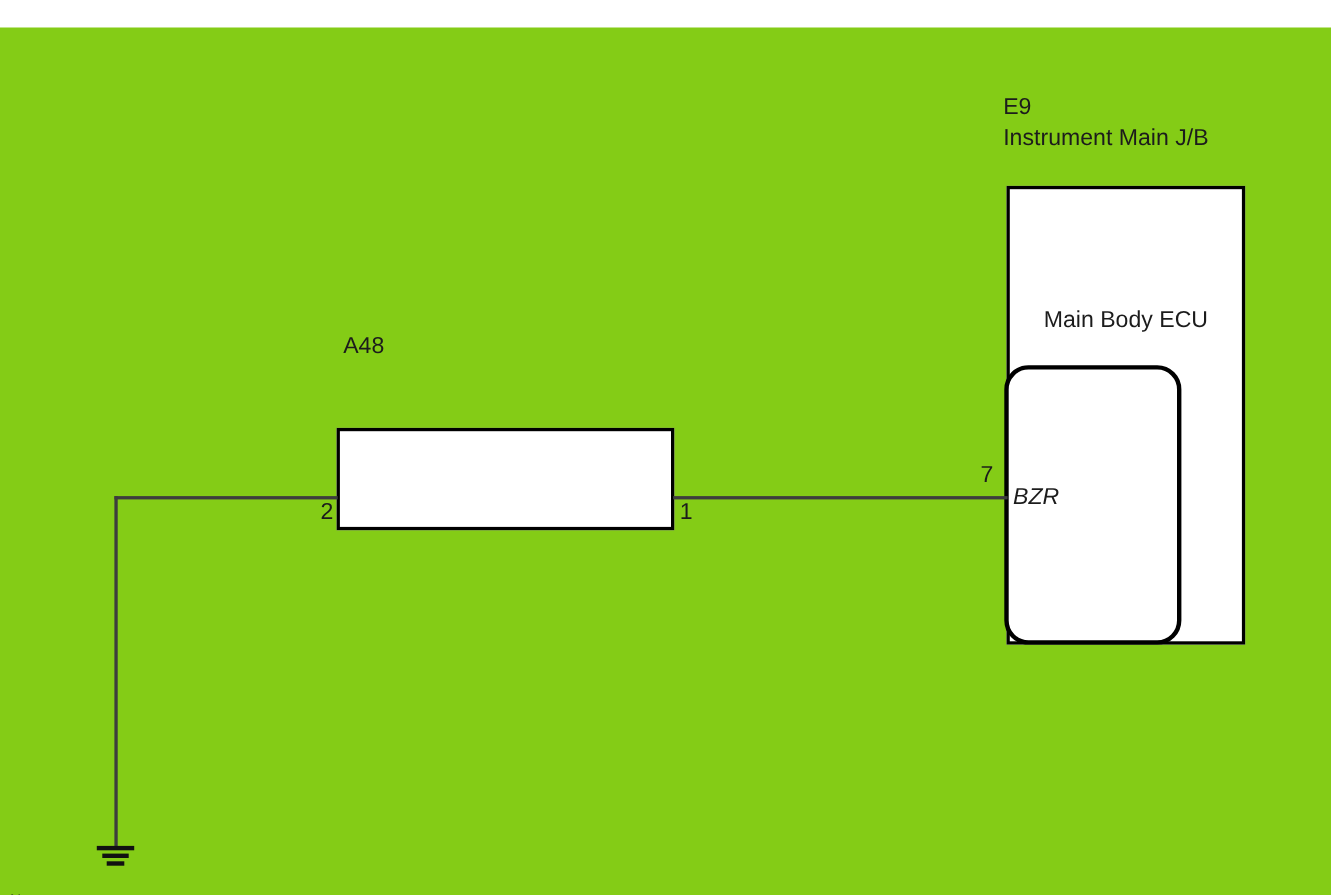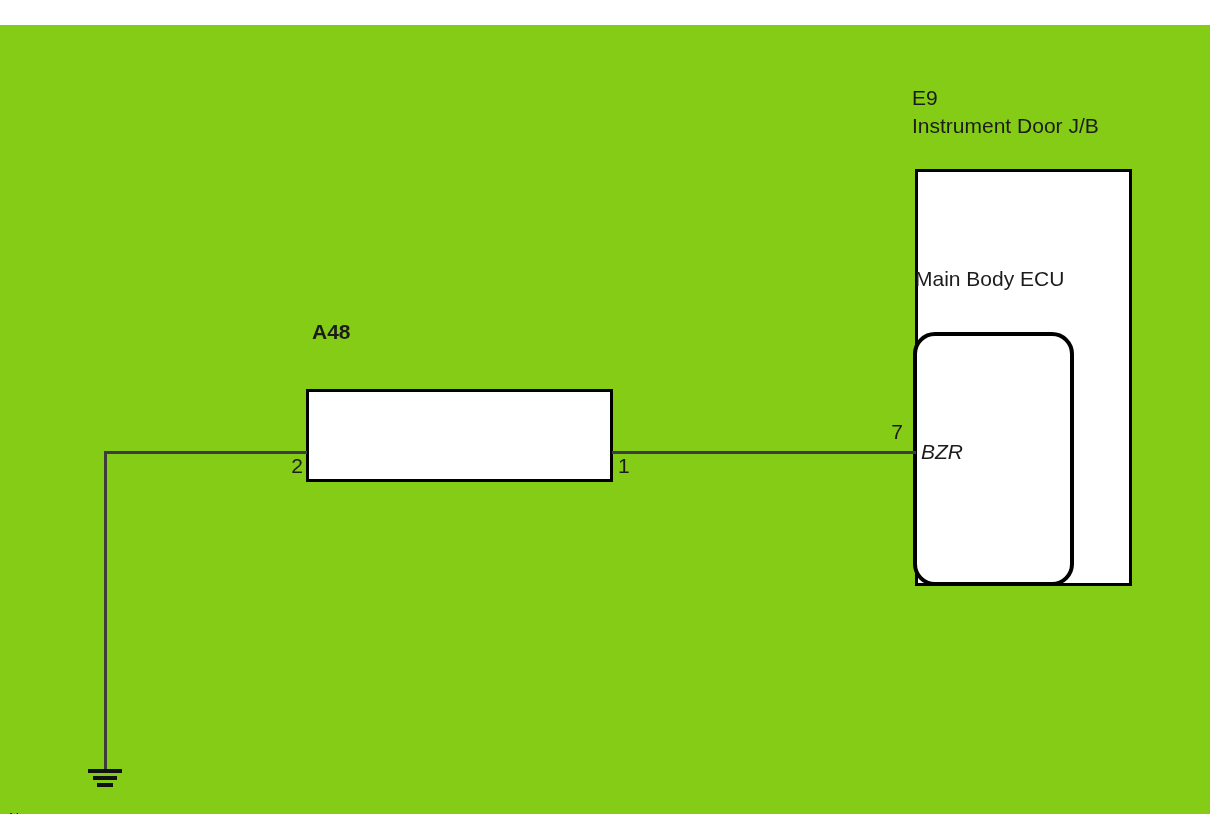--- a/index.html
+++ b/index.html
@@ -54,26 +54,26 @@
     border-radius: 22px;
     background: #ffffff;
   }
 
   
   .gnd-bar { background: #111111; height: 4px; }
 
   
   #e9-label        { left: 912px; top: 59px; }
   #e9-box          { left: 915px; top: 144px; width: 217px; height: 417px; }
-  #ecu-label       { left: 915px; top: 240px; width: 217px; }
+  #ecu-label       { left: 915px; top: 252px; width: 217px; text-align: center; }
   #bzr-connector   { left: 913px; top: 307px; width: 161px; height: 254px; }
   #bzr-label       { left: 921px; top: 416px; font-style: italic; }
   #pin7-label      { left: 875px; top: 396px; width: 28px; text-align: right; }
 
-  #a48-label       { left: 312px; top: 293px; font-weight: bold; }
+  #a48-label       { left: 312px; top: 276px; }
   #buzzer-box      { left: 306px; top: 364px; width: 307px; height: 93px; }
   #pin2-label      { left: 275px; top: 430px; width: 28px; text-align: right; }
   #pin1-label      { left: 618px; top: 430px; }
 
   #wire-buzzer-to-e9    { left: 612px; top: 426px; width: 304px; }
   #wire-ground-to-buzzer{ left: 104px; top: 426px; width: 203px; }
   #wire-ground-drop     { left: 104px; top: 426px; height: 320px; }
 
   #ground-symbol   { left: 88px; top: 744px; width: 34px; height: 22px; }
   #gnd-bar-1 { left: 0px;  top: 0px;  width: 34px; }
@@ -82,21 +82,21 @@
 
   #n-label         { left: 9px; top: 786px; }
 </style>
 </head>
 <body>
 
 <div class="stage">
 
   <div class="abs label" id="e9-label">
     <div>E9</div>
-    <div>Instrument Door J/B</div>
+    <div>Instrument Main J/B</div>
   </div>
 
   <div class="abs component-box" id="e9-box"></div>
 
   <div class="abs label" id="ecu-label">Main Body ECU</div>
 
   <div class="abs connector-box" id="bzr-connector"></div>
 
   <div class="abs pin" id="bzr-label">BZR</div>
 

